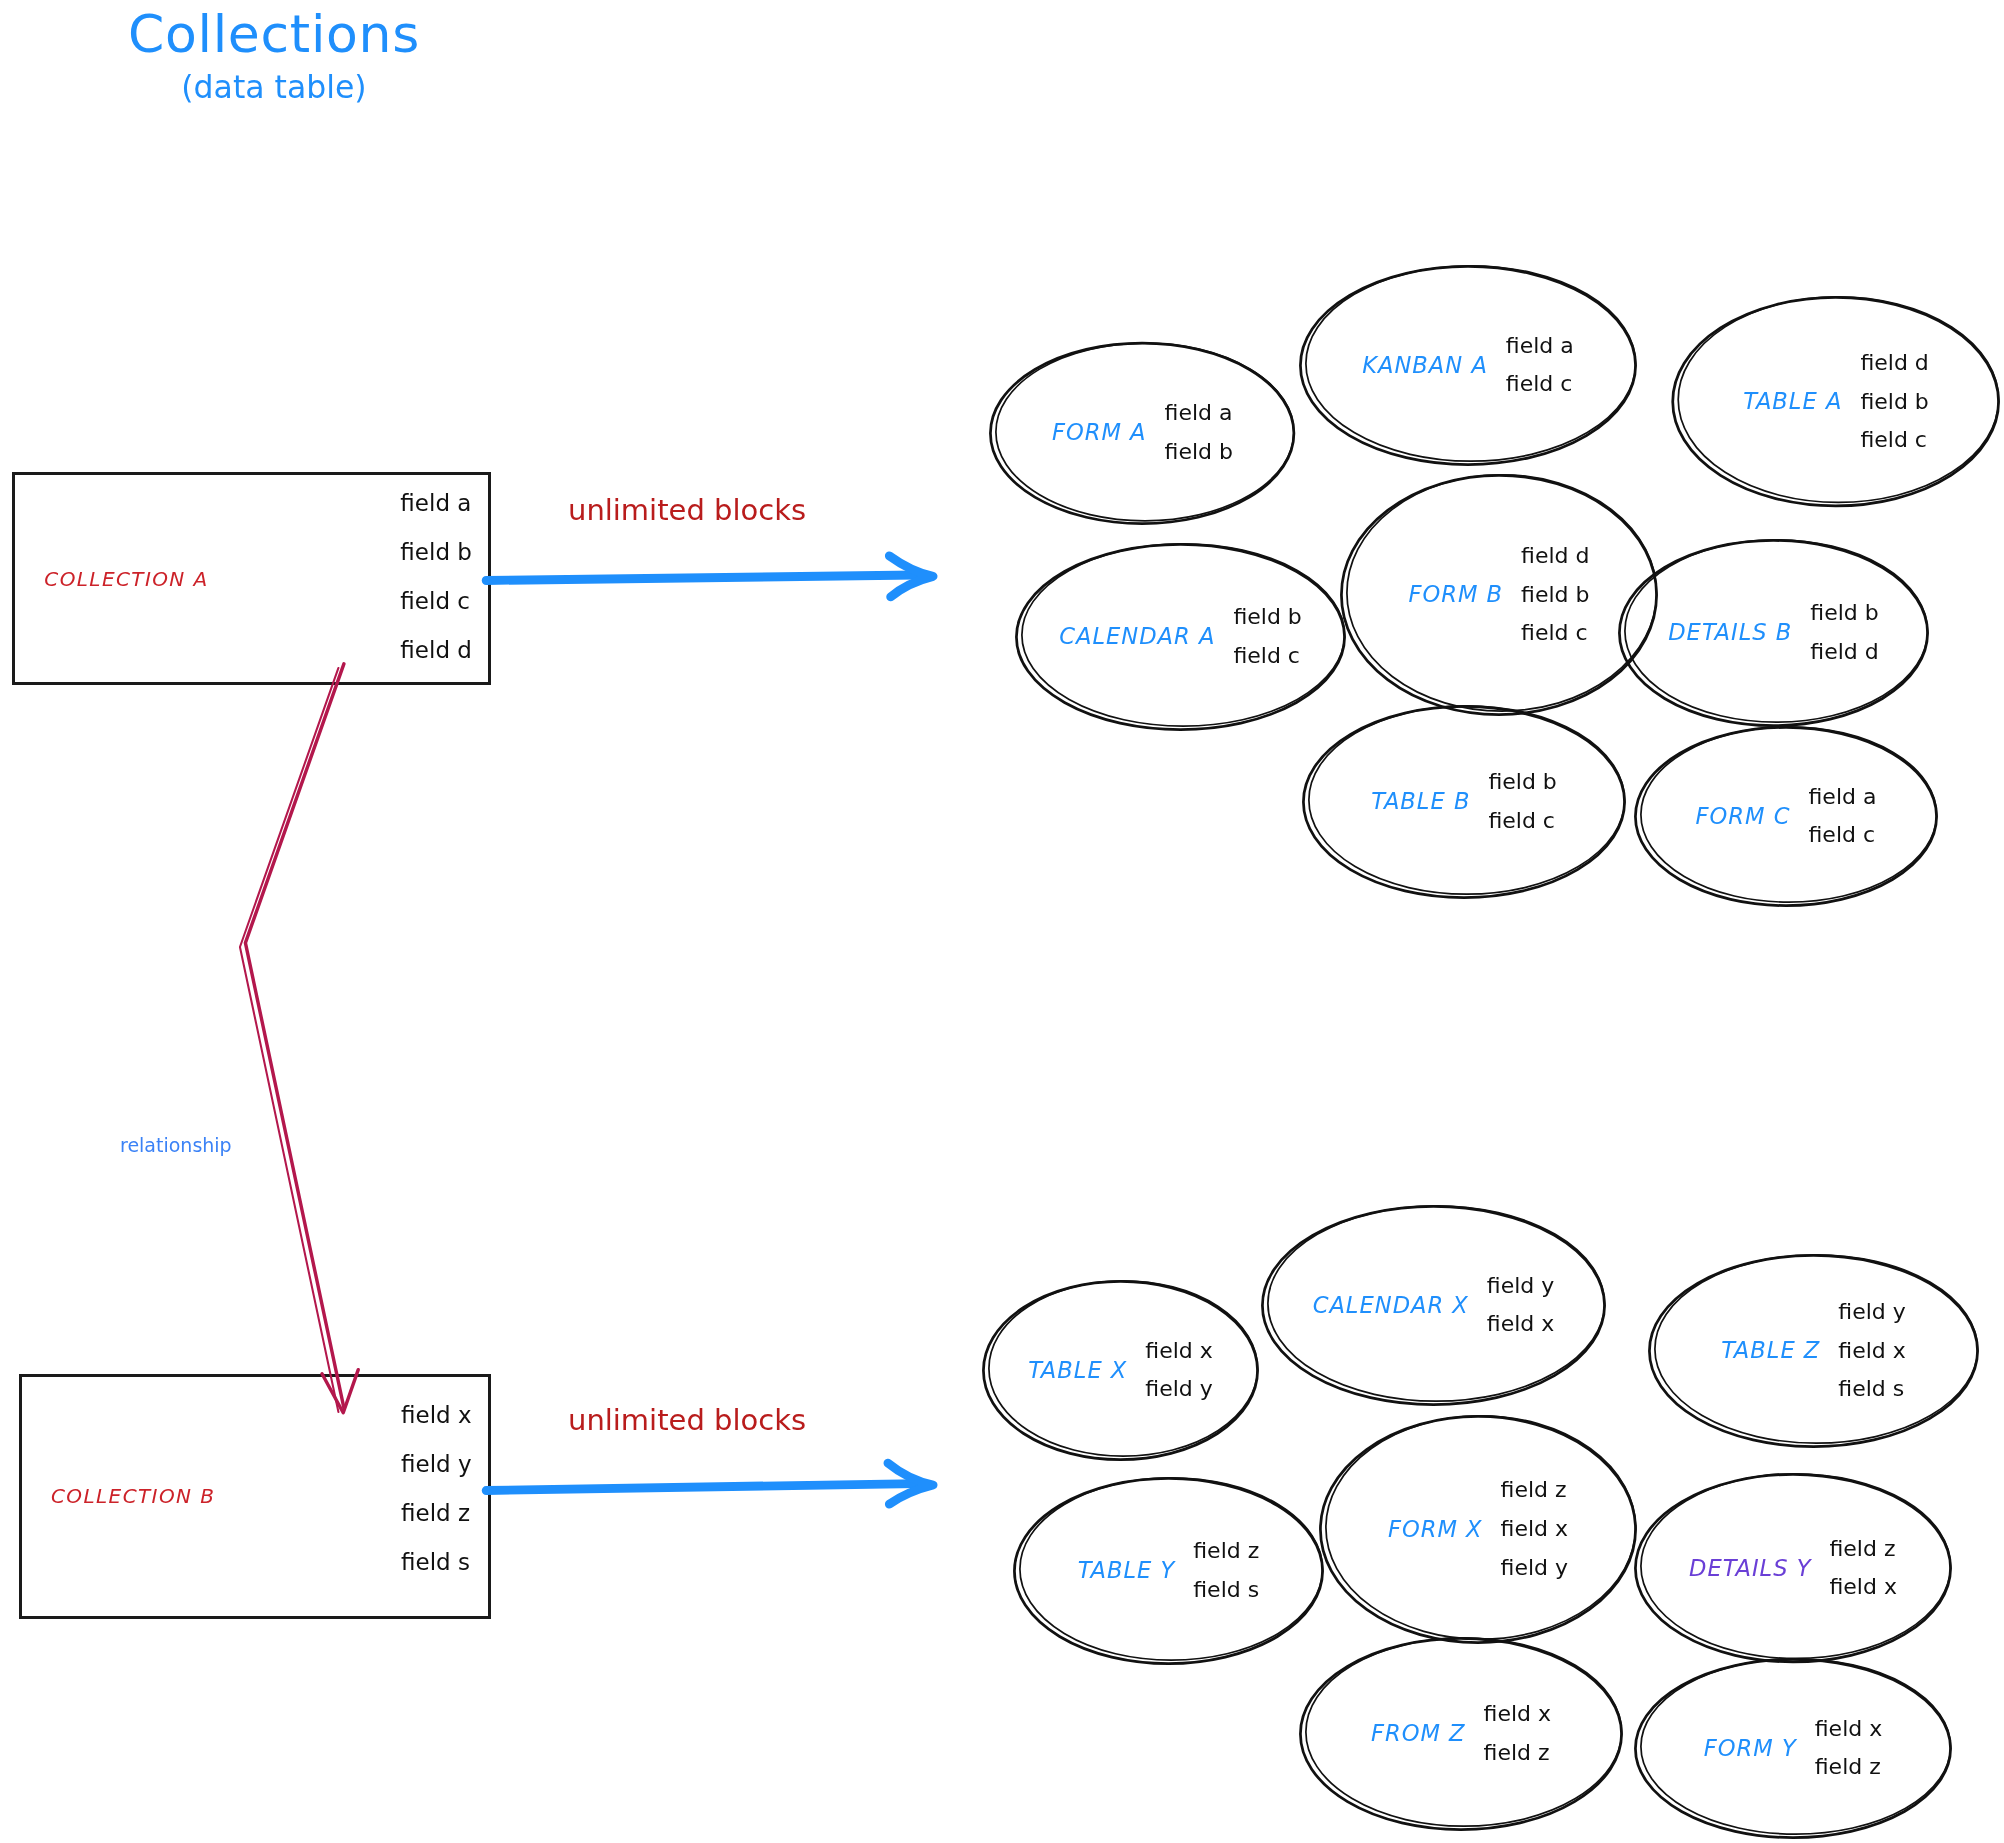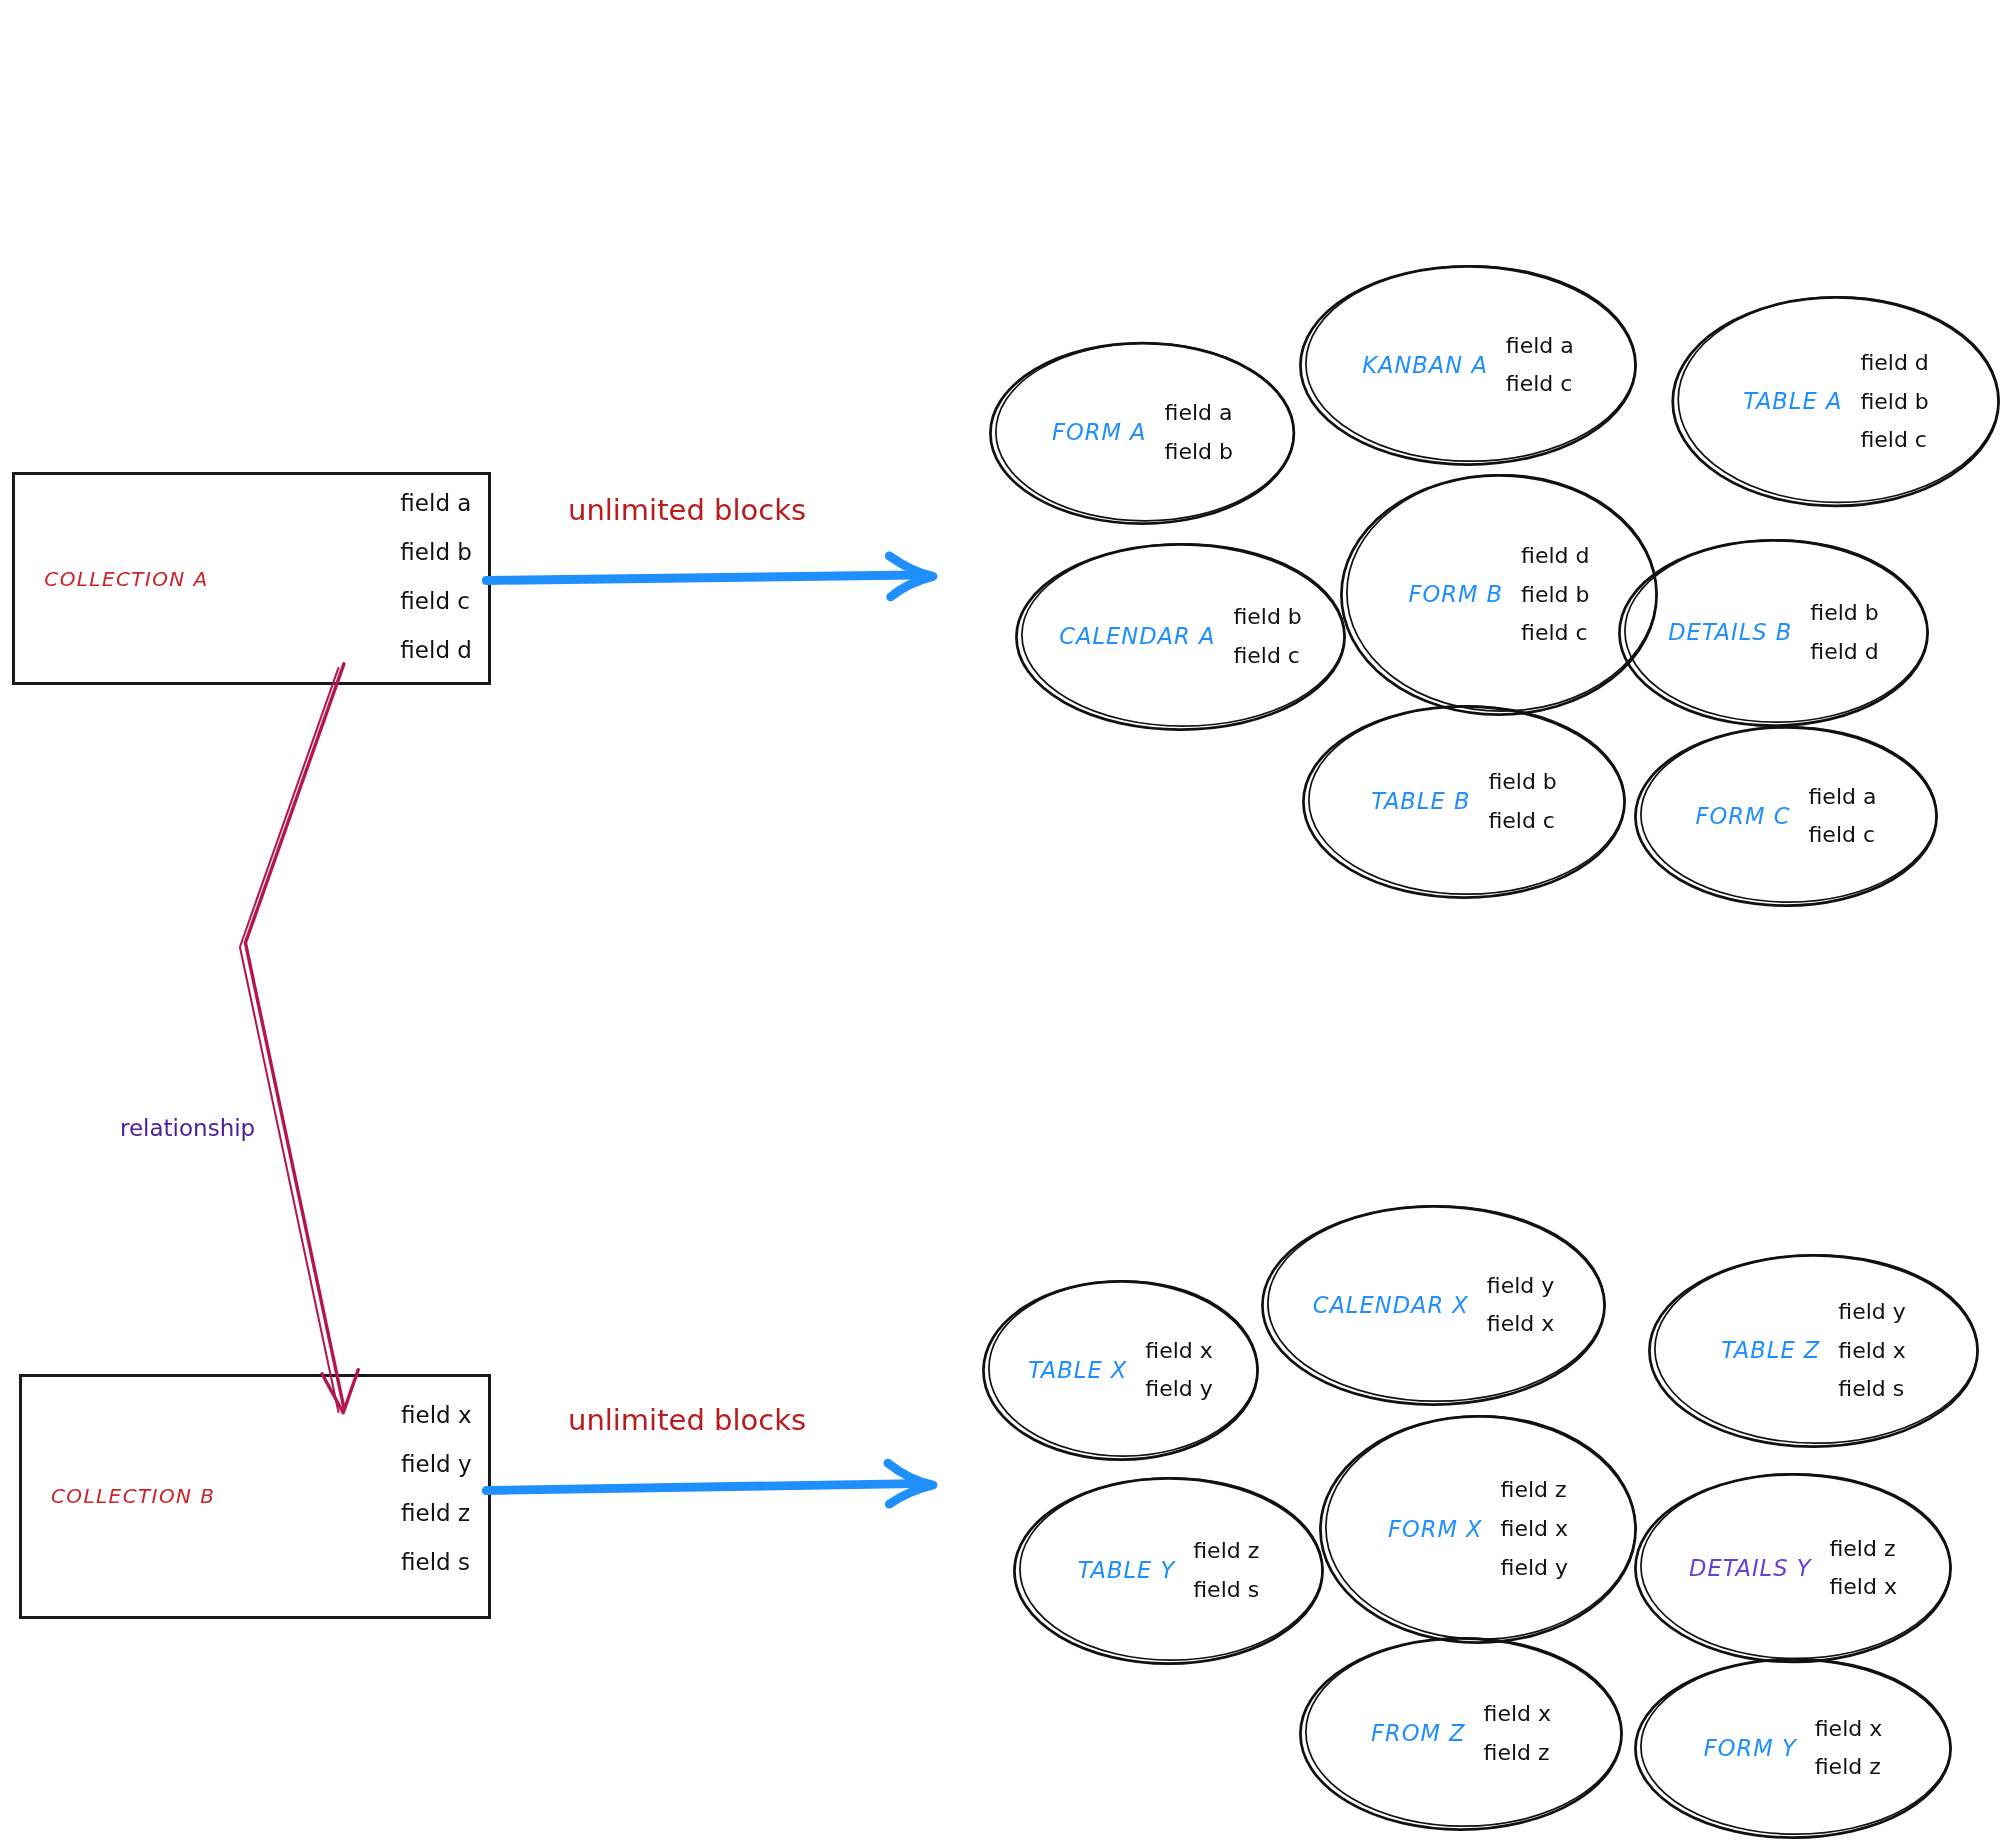--- a/index.html
+++ b/index.html
@@ -67,23 +67,24 @@
     position:absolute;
     color:#b91c1c;
     font-size:29px;
     white-space:nowrap;
   }
   .arrow-svg{position:absolute;left:0;top:0;overflow:visible;}
 
   
   .rel-label{
     position:absolute;
-    color:#4c1d95;
-    font-size:23px;
-    white-space:nowrap;
+    color:#3b82f6;
+    font-size:19px;
+    white-space:nowrap;
+    margin-top:19px;
   }
 
   
   .block{
     position:absolute;
     box-sizing:border-box;
     display:flex;
     align-items:center;
     justify-content:center;
   }
@@ -118,20 +119,24 @@
     font-size:22px;
     color:#111111;
     white-space:nowrap;
   }
 </style>
 </head>
 <body>
 
 <div id="canvas">
 
+  <div class="col-header" style="left:62px; top:6.8px; width:424px;">
+    <span class="big">Collections</span>
+    <span class="sub">(data table)</span>
+  </div>
 
 
   <div class="collection" style="left:12.3px; top:472px; width:479px; height:213px;">
     <div class="cname" style="left:29px; top:92px;">COLLECTION A</div>
     <div class="cfields" style="top:15px;">
       <span>field a</span>
       <span>field b</span>
       <span>field c</span>
       <span>field d</span>
     </div>

